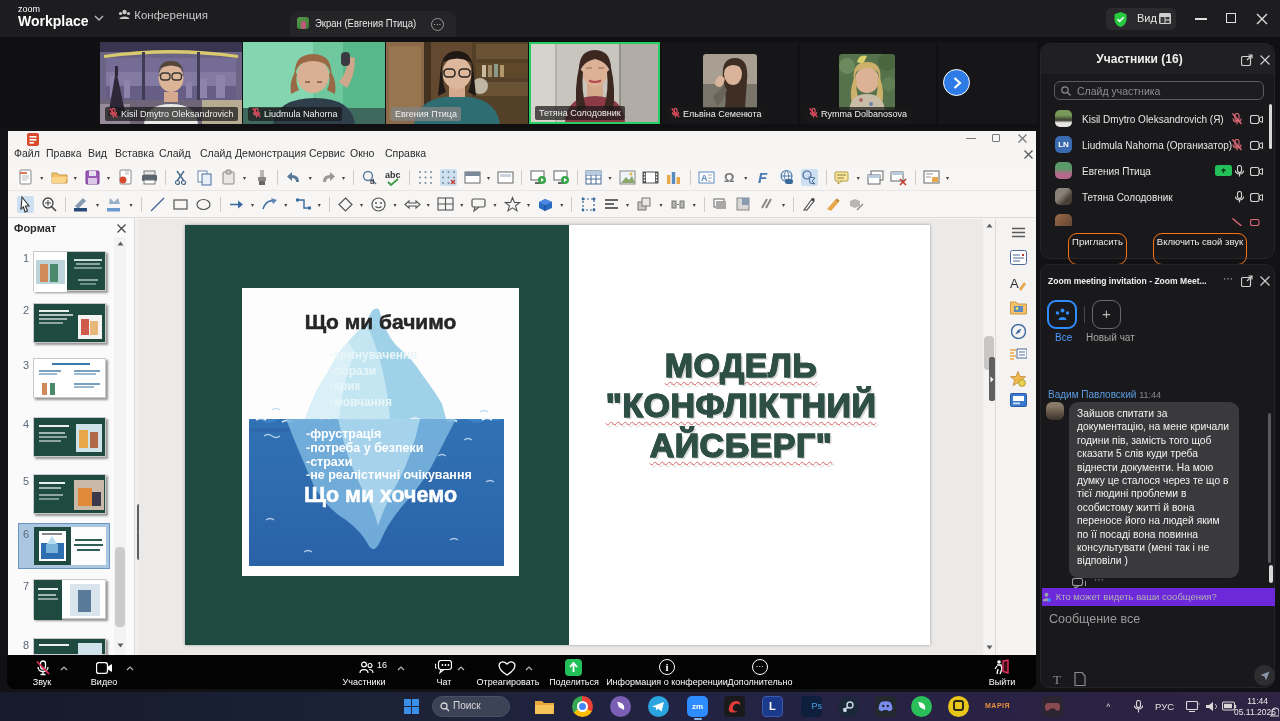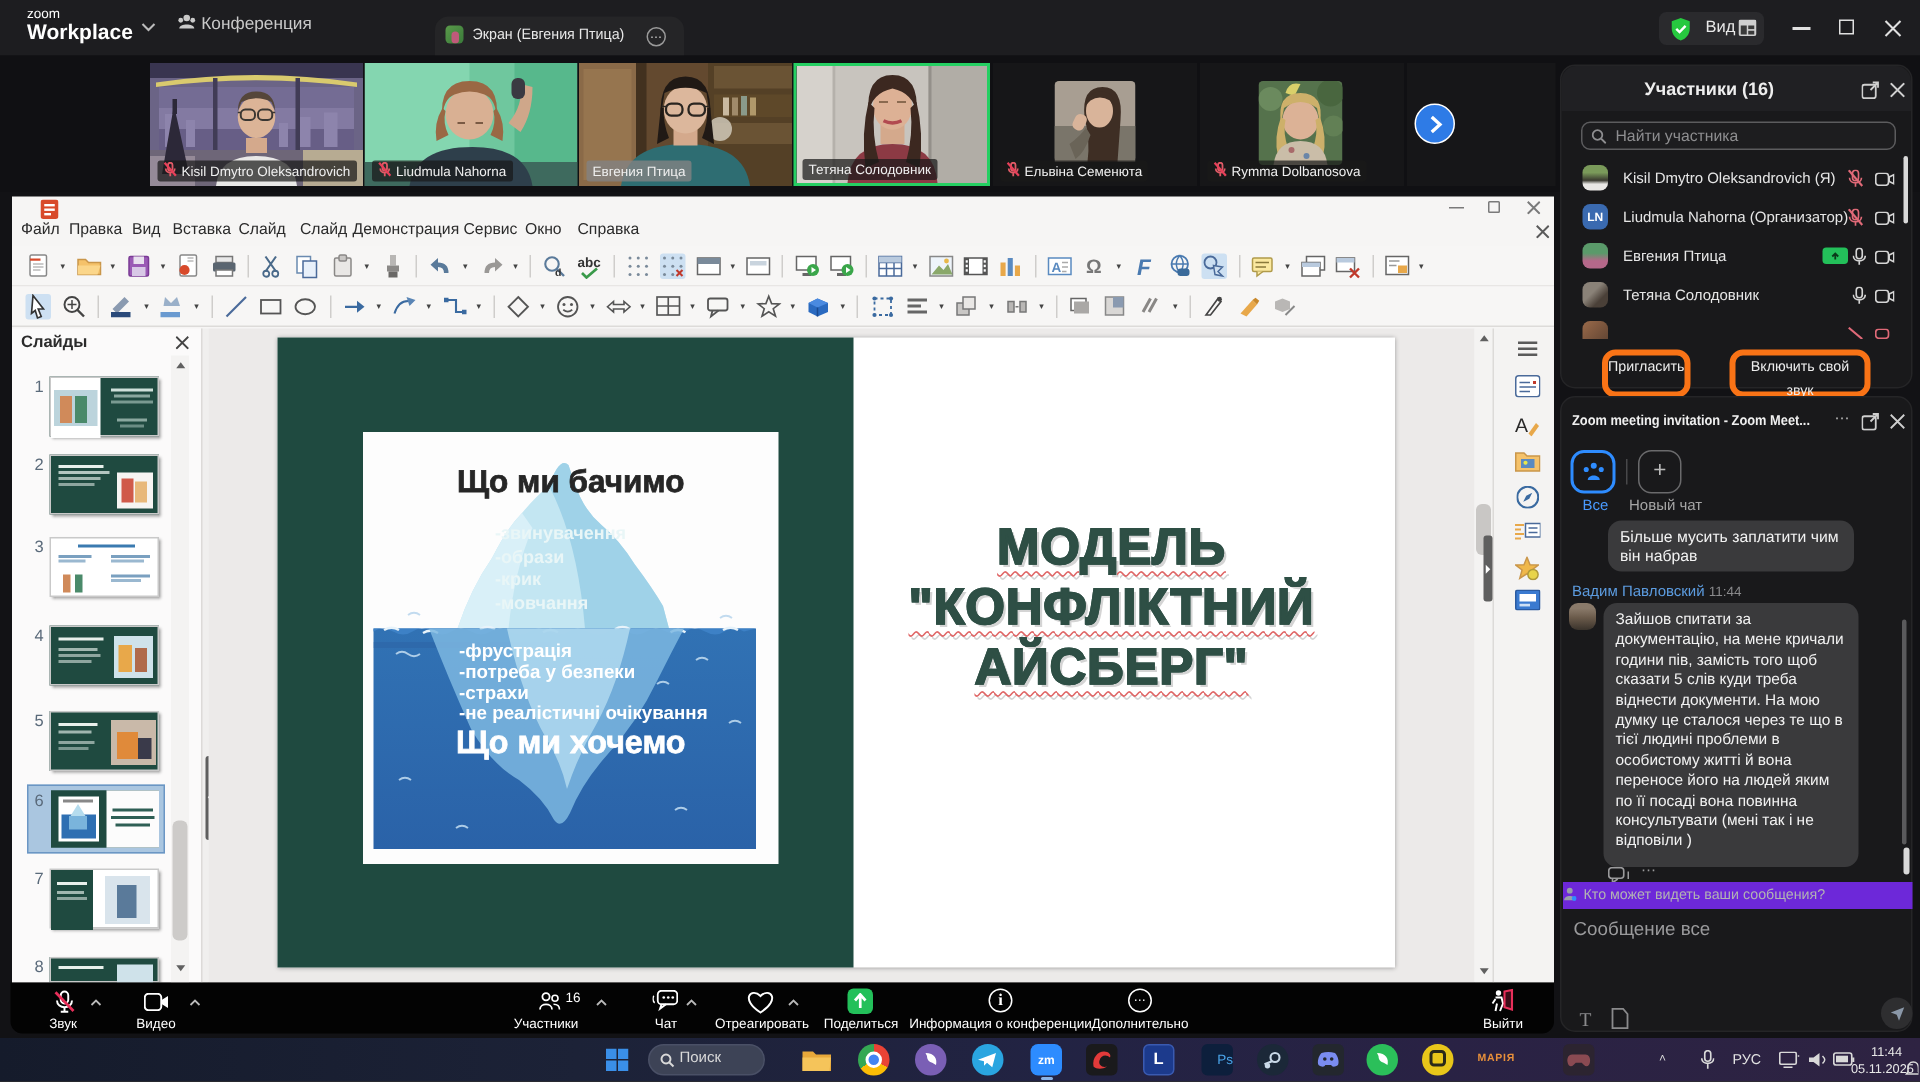--- a/index.html
+++ b/index.html
@@ -43,21 +43,21 @@
 .hl{background:#cde0f2;border-radius:2px}
 .sq{text-decoration:underline wavy #e06666;text-decoration-thickness:1px;text-underline-offset:4px}
 
 #ztb{position:absolute;left:7px;top:655px;width:1029px;height:34px;background:#030303;border-radius:0 0 8px 8px}
 .ztlab{position:absolute;left:50%;transform:translateX(-50%);bottom:2px;font-size:9px;color:#fff;white-space:nowrap}
 
 .rpanel{position:absolute;left:1040px;width:235px;background:#19191b;border-radius:10px;border:1px solid #252527}
 #pHead{position:absolute;left:0;top:0;width:100%;height:30px;background:#202023;border-radius:10px 10px 0 0;color:#eee;font-size:12px;font-weight:bold;text-align:center;line-height:30px;padding-right:36px}
 .prow{position:absolute;left:10px;width:215px;height:26px;color:#e6e6e6;font-size:10px}
 .pava{position:absolute;left:4px;top:0;width:17px;height:17px;border-radius:5px;overflow:hidden}
-.pbtn{position:absolute;top:0;height:32px;border:4px solid #f97316;border-radius:9px;color:#ececec;font-size:9.5px;text-align:center;line-height:16px}
+.pbtn{position:absolute;top:0;height:32px;border:1px solid #f97316;border-radius:9px;color:#ececec;font-size:9.5px;text-align:center;line-height:16px}
 
 #chatP{top:264px;height:424px}
 .bubble{position:absolute;background:#3a3a3c;border-radius:9px;color:#f2f2f2;font-size:10.5px;line-height:13.4px;padding:5px 8px}
 
 #taskbar{position:absolute;left:0;top:692px;width:1280px;height:29px;background:linear-gradient(90deg,#151b2b 0%,#1c2237 30%,#222343 55%,#292244 75%,#2e2342 100%)}
 .tico{position:absolute;top:4px;width:21px;height:21px;border-radius:4px}
 </style></head>
 <body>
 <div id="app">
 
@@ -716,21 +716,21 @@
           </svg>
         </b>
       <b class="ti">
           <svg width="17" height="17">
             <path d="M2 5 L7 3 L12 5 L12 10 L7 12 L2 10 Z" fill="#b9b7b5"></path>
             <path d="M9 14 L15 8" stroke="#888" stroke-width="1.3"></path>
           </svg>
         </b>
     </div>
     <div id="lopanel">
-      <div class="abs" style="left:6px;top:3px;color:#2b2b2b;font-size:11px;font-weight:bold">Слайды</div>
+      <div class="abs" style="left:6px;top:3px;color:#2b2b2b;font-size:11px;font-weight:bold">Формат</div>
       <svg class="abs" style="left:109px;top:5px" width="9" height="9">
           <path d="M0.5 0.5 L8.5 8.5 M8.5 0.5 L0.5 8.5" stroke="#444" stroke-width="1.2"></path>
         </svg>
       <div id="thumbs" class="abs" style="left:0;top:18px;width:106px;height:418px;overflow:hidden">
         <span class="tnum" style="left:15px;top:15px">1</span>
         <div class="thumb" style="left:25px;top:14px;width:73px;height:40px">
           <div class="abs" style="left:0;top:0;width:33px;height:40px;background:#fff"></div>
           <div class="abs" style="left:2px;top:8px;width:29px;height:24px;background:#bcd4dc"></div>
           <div class="abs" style="left:6px;top:12px;width:8px;height:18px;background:#d08a5a"></div>
           <div class="abs" style="left:16px;top:12px;width:8px;height:18px;background:#4a8a6a"></div>
@@ -1007,21 +1007,21 @@
 
   <div class="rpanel" id="partP" style="top:43px;height:216px">
     <div id="pHead">Участники (16)</div>
     <svg class="abs" style="left:200px;top:10px" width="12" height="12">
         <rect x="0.5" y="2.5" width="9" height="9" rx="1.5" fill="none" stroke="#cfcfcf" stroke-width="1.2"></rect>
         <path d="M6 6 L11 1 M7.5 1 H11 V4.5" stroke="#cfcfcf" stroke-width="1.2" fill="none"></path>
       </svg>
     <svg class="abs" style="left:219px;top:11px" width="10" height="10">
         <path d="M0.5 0.5 L9.5 9.5 M9.5 0.5 L0.5 9.5" stroke="#cfcfcf" stroke-width="1.2"></path>
       </svg>
-    <div class="abs" style="left:13px;top:37px;width:210px;height:19px;border:1px solid #5c5c5e;border-radius:6px;background:#1d1d1f;color:#8e8e90;font-size:10.5px;line-height:18px;padding-left:22px">Найти участника</div>
+    <div class="abs" style="left:13px;top:37px;width:210px;height:19px;border:1px solid #5c5c5e;border-radius:6px;background:#1d1d1f;color:#8e8e90;font-size:10.5px;line-height:18px;padding-left:22px">Слайд участника</div>
     <svg class="abs" style="left:20px;top:42px" width="10" height="10">
         <circle cx="4" cy="4" r="3.2" fill="none" stroke="#8e8e90" stroke-width="1.2"></circle>
         <path d="M6.5 6.5 L9.5 9.5" stroke="#8e8e90" stroke-width="1.2"></path>
       </svg>
     <div class="prow" style="top:66px">
       <div class="pava" style="background:linear-gradient(180deg,#7a9a5a 30%,#3a3a30 60%,#e9e7e5 75%)"></div>
       <span class="abs" style="left:31px;top:4px">Kisil Dmytro Oleksandrovich (Я)</span>
       <svg class="abs" style="left:180px;top:3px" width="12" height="12">
           <rect x="4" y="0.5" width="4" height="7" rx="2" fill="none" stroke="#e06a78" stroke-width="1.1"></rect>
           <path d="M2 5.5 C2 10 10 10 10 5.5 M6 9.5v2" fill="none" stroke="#e06a78" stroke-width="1.1"></path>
@@ -1101,21 +1101,20 @@
     <svg class="abs" style="left:14px;top:43px" width="15" height="13" viewBox="0 0 15 13">
         <circle cx="7.5" cy="2.5" r="2" fill="#2e8cff"></circle>
         <circle cx="2.5" cy="5" r="1.7" fill="#2e8cff"></circle>
         <circle cx="12.5" cy="5" r="1.7" fill="#2e8cff"></circle>
         <path d="M3.5 12 C3.5 8 11.5 8 11.5 12 Z" fill="#2e8cff"></path>
       </svg>
     <div class="abs" style="left:14px;top:67px;color:#4a9aff;font-size:10px">Все</div>
     <div class="abs" style="left:43px;top:41px;width:1px;height:17px;background:#48484a"></div>
     <div class="abs" style="left:51px;top:35px;width:29px;height:29px;border:1.4px solid #6a6a6c;border-radius:9px;color:#b9b9b9;font-size:15px;text-align:center;line-height:26px">+</div>
     <div class="abs" style="left:45px;top:67px;color:#a5a5a5;font-size:10px">Новый чат</div>
-    <div class="bubble" style="left:31px;top:82px;width:164px;height:34px">Більше мусить заплатити чим<br>він набрав</div>
     <div class="abs" style="left:7px;top:124px;color:#5c9ce0;font-size:10px">Вадим Павловский <span style="color:#8a8a8c;font-size:9px">11:44</span></div>
     <div class="abs" style="left:5px;top:137px;width:18px;height:18px;border-radius:6px;background:linear-gradient(180deg,#8a7a6a 20%,#6a5a4a 55%,#3a332c)"></div>
     <div class="bubble" style="left:28px;top:137px;width:170px;height:176px;font-size:10.3px;white-space:nowrap">Зайшов спитати за<br>документацію, на мене кричали<br>години пів, замість того щоб<br>сказати 5 слів куди треба<br>віднести документи. На мою<br>думку це сталося через те що в<br>тієї людині проблеми в<br>особистому житті й вона<br>переносе його на людей яким<br>по її посаді вона повинна<br>консультувати (мені так і не<br>відповіли )</div>
     <svg class="abs" style="left:31px;top:313px" width="14" height="11">
         <rect x="0.5" y="0.5" width="10" height="7" rx="2" fill="none" stroke="#9a9a9c" stroke-width="1.1"></rect>
         <path d="M3 8 L3 10.5 L6.5 8" fill="none" stroke="#9a9a9c" stroke-width="1.1"></path>
         <path d="M13.5 3 v5" stroke="#9a9a9c"></path>
       </svg>
     <span class="abs" style="left:53px;top:309px;color:#9a9a9c;font-size:10px">⋯</span>
     <div class="abs" style="left:1px;top:323px;width:233px;height:18px;background:#6d28d9;color:#b2b2b4;font-size:9.5px;text-align:left;line-height:18px"><svg width="9" height="10" viewBox="0 0 12 13" style="vertical-align:-2px;margin-right:2px">

